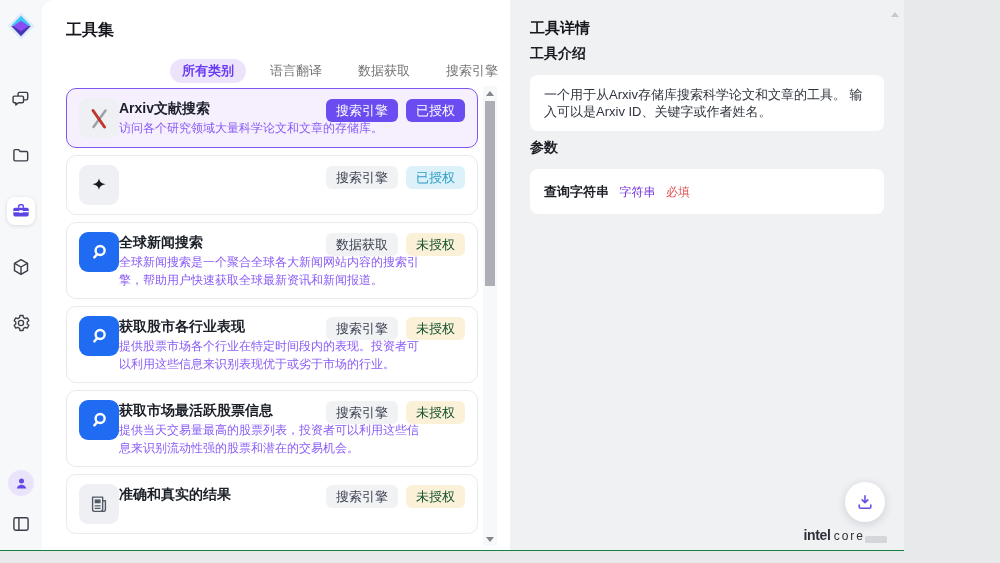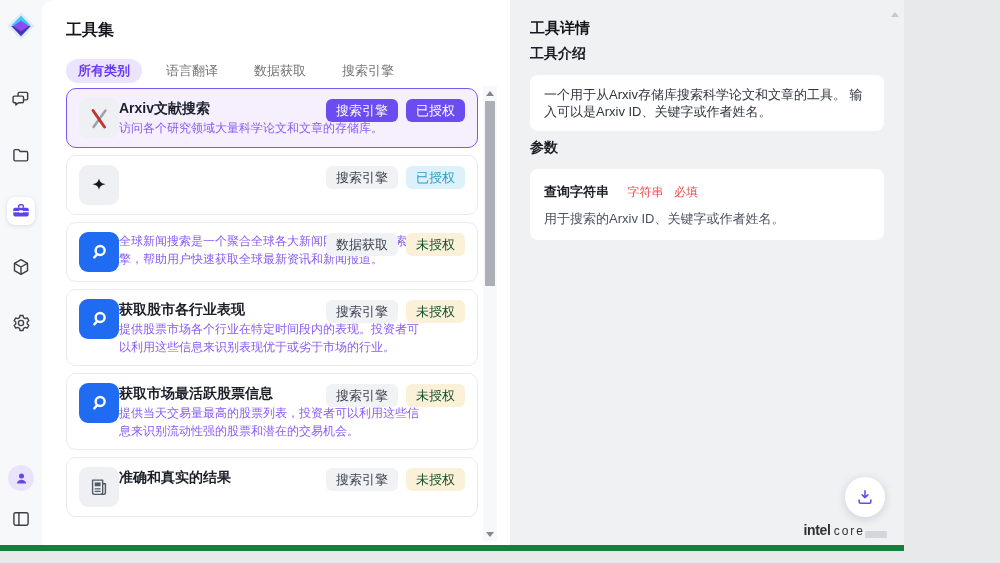--- a/index.html
+++ b/index.html
@@ -3,21 +3,21 @@
 <meta charset="utf-8">
 <style>
   html,body{margin:0;padding:0;}
   body{
     width:1000px;height:563px;background:#e8e9eb;overflow:hidden;
     font-family:"Liberation Sans","DejaVu Sans",sans-serif;
     -webkit-font-smoothing:antialiased;
   }
   .app{
     width:904px;height:551px;display:flex;background:#f7f8f9;
-    border-bottom:6px solid #15803d;box-sizing:border-box;position:relative;
+    border-bottom:1px solid #15803d;box-sizing:border-box;position:relative;
   }
   
   .rail{
     width:42px;flex:none;background:#f7f8f9;display:flex;flex-direction:column;
     align-items:center;padding:11px 0 12px;box-sizing:border-box;
   }
   .logo{width:30px;height:30px;margin-bottom:44px;}
   .rail-btn{
     width:28px;height:28px;border:none;background:transparent;padding:0;margin:0 0 28px;
     display:flex;align-items:center;justify-content:center;color:#3a3f47;cursor:pointer;
@@ -30,21 +30,21 @@
   .avatar{
     width:26px;height:26px;border-radius:50%;background:#eae3fc;display:flex;
     align-items:center;justify-content:center;margin-bottom:14px;cursor:pointer;
   }
   
   .list-panel{
     width:468px;flex:none;background:#ffffff;border-radius:12px 0 0 0;
     padding:20px 0 0 24px;box-sizing:border-box;position:relative;overflow:hidden;
   }
   .page-title{margin:0;font-size:16px;font-weight:800;color:#15171c;line-height:20px;}
-  .tabs{display:flex;gap:12px;margin-top:19px;align-items:center;}
+  .tabs{display:flex;gap:12px;margin-top:19px;align-items:center;justify-content:flex-end;}
   .tab{
     font-size:13px;color:#737373;padding:5px 12px;border-radius:14px;line-height:14px;
     cursor:pointer;white-space:nowrap;background:transparent;border:none;
   }
   .tab.active{background:#ece3fc;color:#6a3bf5;font-weight:700;}
   .cards{width:412px;display:flex;flex-direction:column;gap:7px;margin-top:5px;}
   .tool-card{
     position:relative;box-sizing:border-box;border:1px solid #e9eaee;border-radius:10px;
     padding:9px 12px;display:flex;background:#fff;cursor:pointer;
   }
@@ -75,21 +75,21 @@
     flex:1;background:#f0f1f3;padding:18px 20px;box-sizing:border-box;position:relative;
   }
   .detail-title{margin:0;font-size:15px;font-weight:800;color:#15171c;line-height:19px;}
   .section-heading{margin:8px 0 0;font-size:14px;font-weight:800;color:#1a1d23;line-height:17px;}
   .intro-card{
     margin-top:13px;background:#fff;border-radius:8px;padding:11px 14px;
     font-size:13px;color:#30353e;line-height:17px;
   }
   .param-card{margin-top:13px;background:#fff;border-radius:8px;padding:13px 14px;}
   .param-name{font-size:13px;font-weight:800;color:#1a1d23;}
-  .param-type{font-size:12px;color:#ef4444;margin-left:14px;}
+  .param-type{font-size:12px;color:#6d28d9;margin-left:6px;}
   .param-required{font-size:12px;color:#e05252;margin-left:6px;}
   .param-desc{font-size:13px;color:#4a5160;margin-top:9px;line-height:17px;}
   .rp-arrow{position:absolute;top:12px;right:5px;}
   
   .fab{
     position:absolute;right:19px;bottom:28px;width:40px;height:40px;border-radius:50%;
     background:#fff;border:none;box-shadow:0 2px 10px rgba(30,30,60,.16);cursor:pointer;
     display:flex;align-items:center;justify-content:center;padding:0;
   }
   .brand{position:absolute;right:17px;bottom:7px;display:flex;flex-direction:row;align-items:flex-end;color:#2e3038;}
@@ -201,20 +201,21 @@
   </div>
 
   <div class="tool-card">
     <div class="tool-icon icon-bluesearch">
   <svg viewBox="0 0 32 32" width="24" height="24" fill="none" stroke="#ffffff" stroke-linecap="round">
     <circle cx="17.5" cy="14" r="6" stroke-width="3.2"></circle>
     <path d="M13.2 19.3 9.8 23.2" stroke-width="3.2"></path>
   </svg>
 </div>
     <div class="tool-body">
+      <div class="tool-name">全球新闻搜索</div>
       <div class="tool-desc">全球新闻搜索是一个聚合全球各大新闻网站内容的搜索引擎，帮助用户快速获取全球最新资讯和新闻报道。</div>
     </div>
     <div class="badges">
       <span class="badge gray">数据获取</span>
       <span class="badge amber">未授权</span>
     </div>
   </div>
 
   <div class="tool-card">
     <div class="tool-icon icon-bluesearch">
@@ -282,21 +283,20 @@
 
   <section class="detail-panel">
     <h2 class="detail-title">工具详情</h2>
     <h3 class="section-heading">工具介绍</h3>
     <div class="intro-card">一个用于从Arxiv存储库搜索科学论文和文章的工具。 输入可以是Arxiv ID、关键字或作者姓名。</div>
     <h3 class="section-heading">参数</h3>
     <div class="param-card">
       <span class="param-name">查询字符串</span>
       <span class="param-type">字符串</span>
       <span class="param-required">必填</span>
-      <div class="param-desc">用于搜索的Arxiv ID、关键字或作者姓名。</div>
     </div>
     <div class="rp-arrow">
       <div style="width:0;height:0;border-left:4px solid transparent;border-right:4px solid transparent;border-bottom:5px solid #c6c8cd;"></div>
     </div>
     <button class="fab">
       <svg viewBox="0 0 24 24" width="20" height="20" fill="none" stroke="#6a4be8" stroke-width="1.9" stroke-linecap="round" stroke-linejoin="round">
         <path d="M12 4.5v8.3m0 0 3.4-3.4M12 12.8 8.6 9.4"></path>
         <path d="M5 15.5v2.2a1.8 1.8 0 0 0 1.8 1.8h10.4a1.8 1.8 0 0 0 1.8-1.8v-2.2"></path>
       </svg>
     </button>

